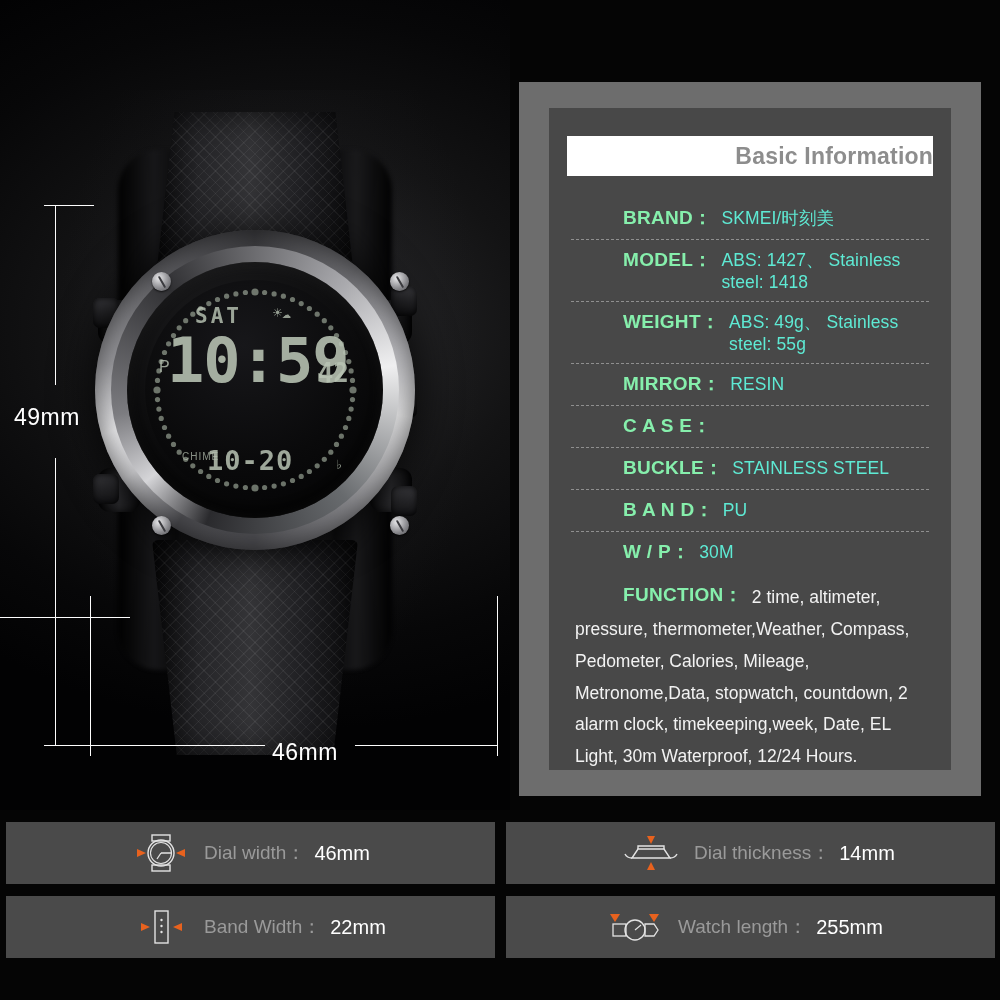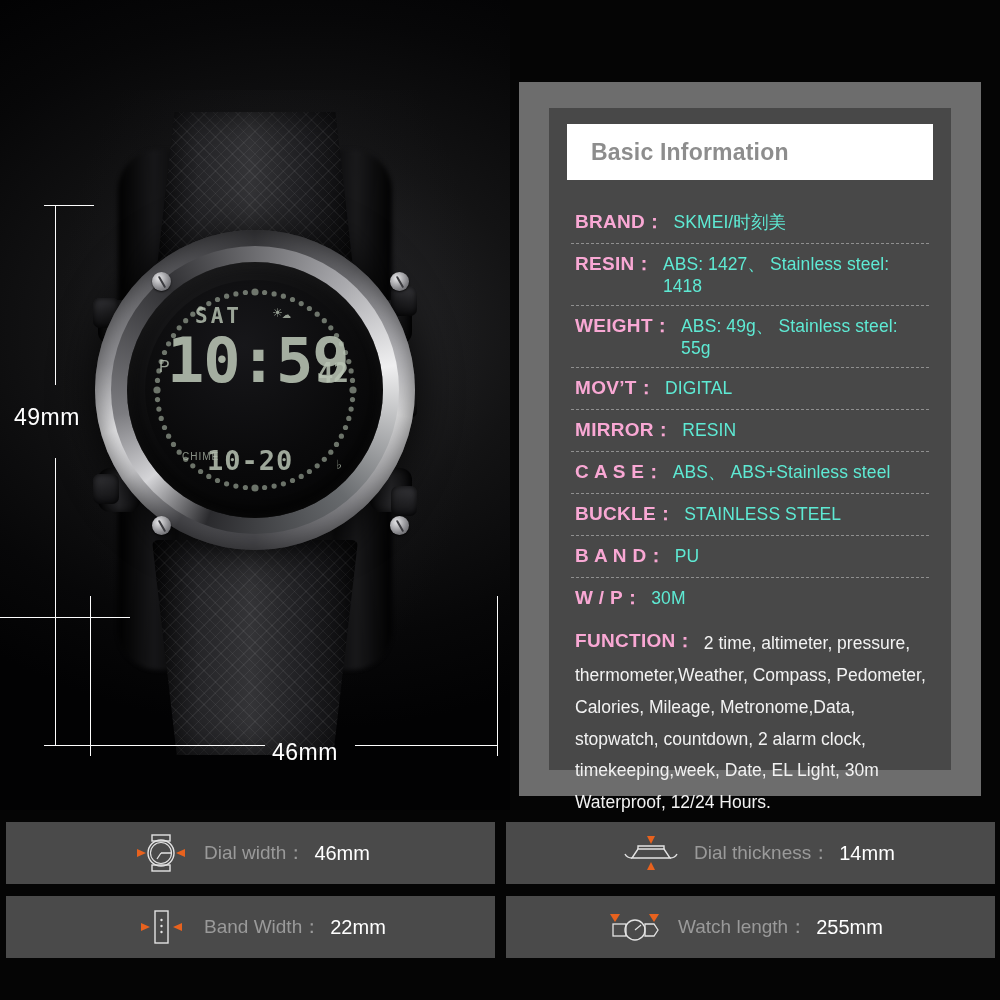--- a/index.html
+++ b/index.html
@@ -152,35 +152,36 @@
   #spec-frame{
     position:absolute; left:519px; top:82px; width:462px; height:714px;
     background:#6d6d6d;
   }
   #spec-card{
     position:absolute; left:30px; top:26px; right:30px; bottom:26px;
     background:#484848;
     padding:0 22px;
   }
   #spec-title-bar{
-    margin:0 -4px; background:#fff; height:56px;
+    margin:12px -4px; background:#fff; height:40px;
     display:flex; align-items:center; padding-left:24px;
-    position:relative; top:16px;
+    position:relative; top:16px;justify-content:flex-end;
   }
   #spec-title{ color:#8d8d8d; font-size:23px; font-weight:bold; letter-spacing:.2px; }
 
   .rows{ margin-top:38px; }
   .srow{
     display:flex; align-items:baseline; padding:7px 2px 8px 4px;
     border-bottom:1px dashed #8f8f8f;
   }
   .srow:last-child{ border-bottom:none; }
   .slabel{
-    color:#f9a8d4; font-weight:bold; font-size:19px; white-space:nowrap;
+    color:#86efac; font-weight:bold; font-size:19px; white-space:nowrap;
     letter-spacing:.3px;
+    margin-left:48px;
   }
   .svalue{
     color:#5eead4; font-size:17.5px; margin-left:9px; font-weight:normal;
     letter-spacing:.1px;
   }
   .srow.fn{ display:block; border-bottom:none; padding-top:9px; }
   .srow.fn .slabel{ float:left; margin-right:9px; }
   .fn-text{
     color:#f2f2f2; font-size:17.5px; line-height:1.82; text-align:left;
   }
@@ -335,38 +336,33 @@
     <div id="spec-title-bar">
       <span id="spec-title">Basic Information</span>
     </div>
 
     <div class="rows" id="spec-rows">
         <div class="srow">
           <span class="slabel">BRAND：</span>
           <span class="svalue">SKMEI/时刻美</span>
         </div>
         <div class="srow">
-          <span class="slabel">RESIN：</span>
+          <span class="slabel">MODEL：</span>
           <span class="svalue">ABS: 1427、 Stainless steel: 1418</span>
         </div>
         <div class="srow">
           <span class="slabel">WEIGHT：</span>
           <span class="svalue">ABS: 49g、 Stainless steel: 55g</span>
         </div>
         <div class="srow">
-          <span class="slabel">MOV’T：</span>
-          <span class="svalue">DIGITAL</span>
-        </div>
-        <div class="srow">
           <span class="slabel">MIRROR：</span>
           <span class="svalue">RESIN</span>
         </div>
         <div class="srow">
           <span class="slabel">C A S E：</span>
-          <span class="svalue">ABS、 ABS+Stainless steel</span>
         </div>
         <div class="srow">
           <span class="slabel">BUCKLE：</span>
           <span class="svalue">STAINLESS STEEL</span>
         </div>
         <div class="srow">
           <span class="slabel">B A N D：</span>
           <span class="svalue">PU</span>
         </div>
         <div class="srow">

